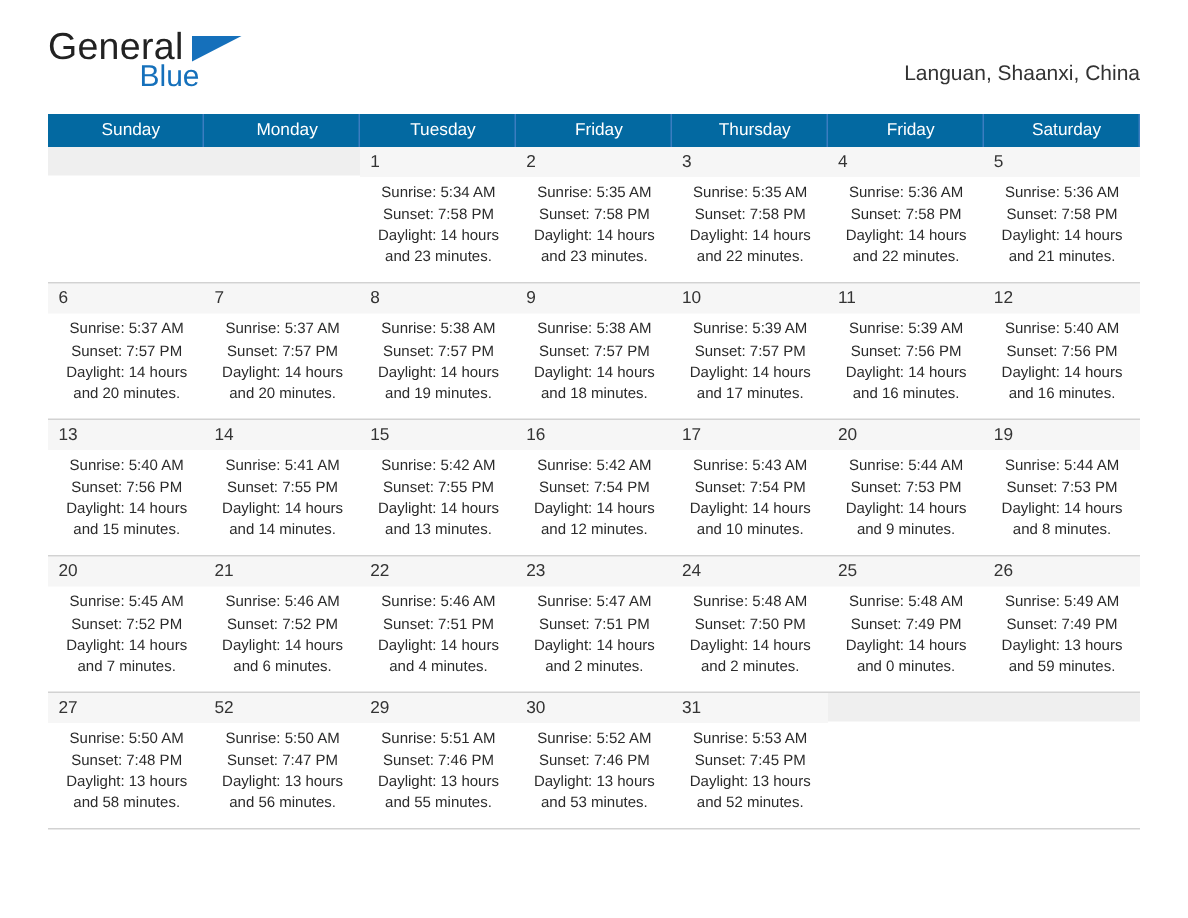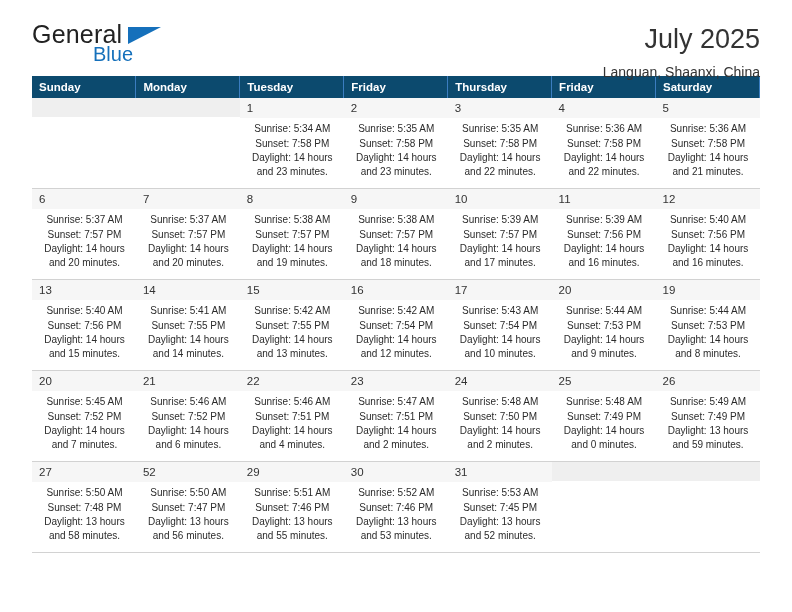--- a/index.html
+++ b/index.html
@@ -18,24 +18,24 @@
     position: relative;
     width: 792px;
     height: 612px;
     box-sizing: border-box;
     padding: 0 32px;
   }
 
   
   .header {
     display: flex;
-    align-items: flex-start;
+    align-items: center;
     justify-content: space-between;
     height: 72px;
-    padding-top: 22px;
+    padding-top: 14px;
     box-sizing: border-box;
   }
   .logo {
     position: relative;
     width: 200px;
     height: 48px;
   }
   .logo-general {
     position: absolute;
     left: 0;
@@ -82,25 +82,25 @@
   }
 
   
   .calendar {
     width: 728px;
     border-collapse: collapse;
     table-layout: fixed;
     margin-top: 4px;
   }
   .calendar th {
-    background: #0c4a6e;
+    background: #0369a1;
     color: #ffffff;
-    font-weight: bold;
+    font-weight: normal;
     font-size: 11.5px;
-    text-align: left;
+    text-align: center;
     padding: 5px 0 5px 7px;
     height: 19px;
     box-sizing: border-box;
     border-right: 1px solid #3b7dc0;
   }
   .calendar td {
     vertical-align: top;
     height: 90px;
     padding: 0;
     border-bottom: 1px solid #d2d2d2;
@@ -135,21 +135,20 @@
 
   <div class="header">
 
     <div class="logo">
       <span class="logo-general">General</span>
       <span class="logo-triangle"></span>
       <span class="logo-blue">Blue</span>
     </div>
 
     <div class="title-block">
-      <h1 class="cal-title">July 2025</h1>
       <div class="cal-subtitle">Languan, Shaanxi, China</div>
     </div>
 
   </div>
 
   <table class="calendar">
     <thead>
       <tr id="weekday-row">
           <th>Sunday</th>
           <th>Monday</th>

